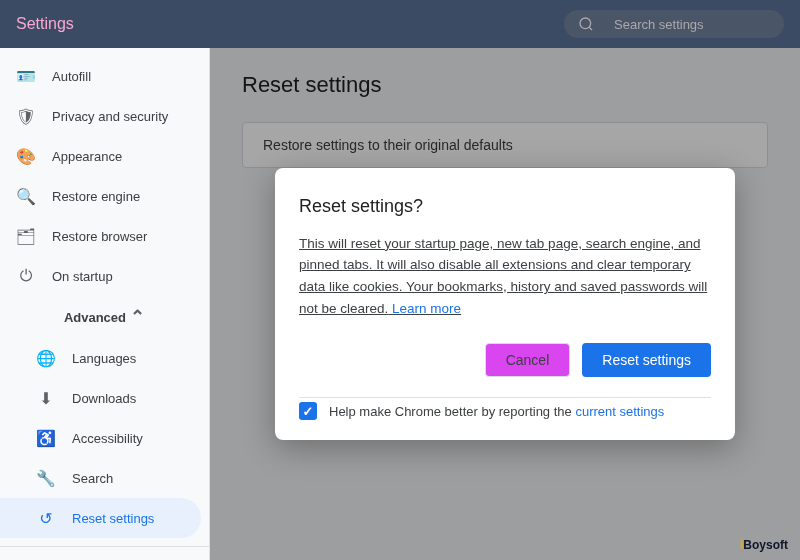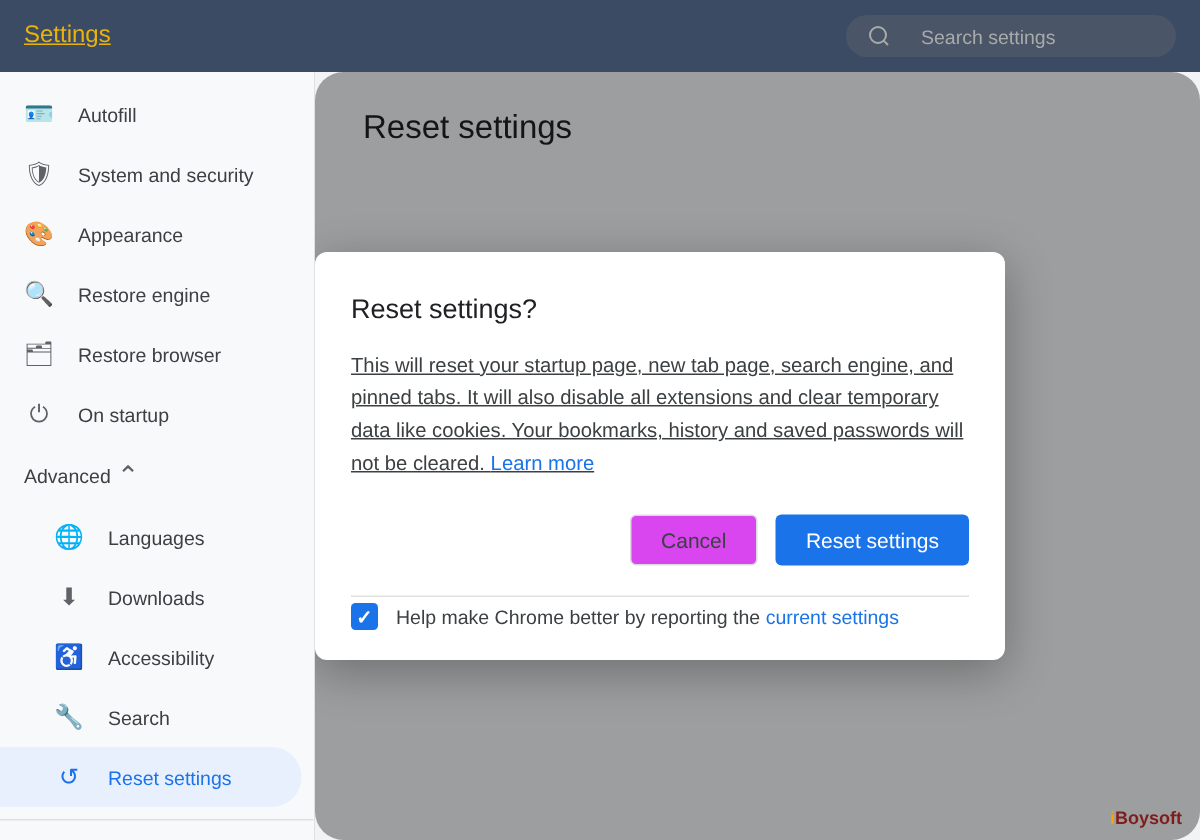--- a/index.html
+++ b/index.html
@@ -9,25 +9,24 @@
     .header {
       background: #3c4b64;
       height: 48px;
       display: flex;
       align-items: center;
       padding: 0 16px;
       gap: 16px;
       flex-shrink: 0;
     }
     .header-title {
-      color: #eab308;
+      color: #f9a8d4;
       font-size: 16px;
       font-weight: 500;
       margin-right: auto;
-      text-decoration: underline;
     }
     .search-bar {
       display: flex;
       align-items: center;
       background: #4a5568;
       border-radius: 20px;
       padding: 6px 14px;
       gap: 20px;
       width: 220px;
     }
@@ -86,23 +85,23 @@
       color: #5f6368;
     }
     .sidebar-item.active .icon { color: #1a73e8; }
     .section-header {
       display: flex;
       align-items: center;
       padding: 10px 16px;
       cursor: pointer;
       color: #3c4043;
       font-size: 13px;
-      font-weight: 400;
+      font-weight: 700;
       gap: 4px;
-      justify-content: flex-start;
+      justify-content: center;
     }
     .section-header .chevron { font-size: 18px; color: #5f6368; }
     .sub-item { padding-left: 36px; }
     .sidebar-bottom { border-top: 1px solid #e0e0e0; margin-top: 8px; padding-top: 8px; }
     .sidebar-ext-item {
       display: flex;
       align-items: center;
       padding: 10px 16px;
       cursor: pointer;
       color: #3c4043;
@@ -137,22 +136,22 @@
       text-align: left;
     }
 
     
     .overlay {
       position: absolute;
       top: 0; left: 0; right: 0; bottom: 0;
       background: rgba(0,0,0,0.35);
       display: flex;
       align-items: center;
+      justify-content: center;
       z-index: 100;
-      border-radius: 19px;
     }
 
     
     .dialog {
       background: #fff;
       border-radius: 8px;
       box-shadow: 0 8px 32px rgba(0,0,0,0.3);
       width: 460px;
       padding: 28px 24px 20px 24px;
       position: relative;
@@ -261,21 +260,21 @@
 
 <div class="main-layout">
 
   <div class="sidebar">
     <div class="sidebar-item">
       <span class="icon">🪪</span>
       <span>Autofill</span>
     </div>
     <div class="sidebar-item">
       <span class="icon">🛡</span>
-      <span>System and security</span>
+      <span>Privacy and security</span>
     </div>
     <div class="sidebar-item">
       <span class="icon">🎨</span>
       <span>Appearance</span>
     </div>
     <div class="sidebar-item">
       <span class="icon">🔍</span>
       <span>Restore engine</span>
     </div>
     <div class="sidebar-item">
@@ -316,20 +315,21 @@
       <div class="sidebar-ext-item">
         
         
       </div>
 
     </div>
   </div>
 
   <div class="content">
     <h1 class="content-title">Reset settings</h1>
+    <button class="restore-button">Restore settings to their original defaults</button>
 
     <div class="overlay">
       <div class="dialog">
         <div class="dialog-title">Reset settings?</div>
         <div class="dialog-body">
           <span>This will reset your startup page, new tab page, search engine, and pinned tabs. It will also disable all extensions and clear temporary data like cookies. Your bookmarks, history and saved passwords will not be cleared.</span>
           <span> </span>
           <a href="#">Learn more</a>
         </div>
         <div class="dialog-actions">
@@ -341,16 +341,16 @@
           <div class="footer-text">
             <span>Help make Chrome better by reporting the</span>
             <span> </span>
             <a href="#">current settings</a>
           </div>
         </div>
       </div>
     </div>
 
     <div class="watermark">
-      <span>i<span style="color:#7f1d1d;">Boysoft</span></span>
+      <span>i<span style="color:#0f172a;">Boysoft</span></span>
     </div>
   </div>
 </div>
 
 </body></html>

